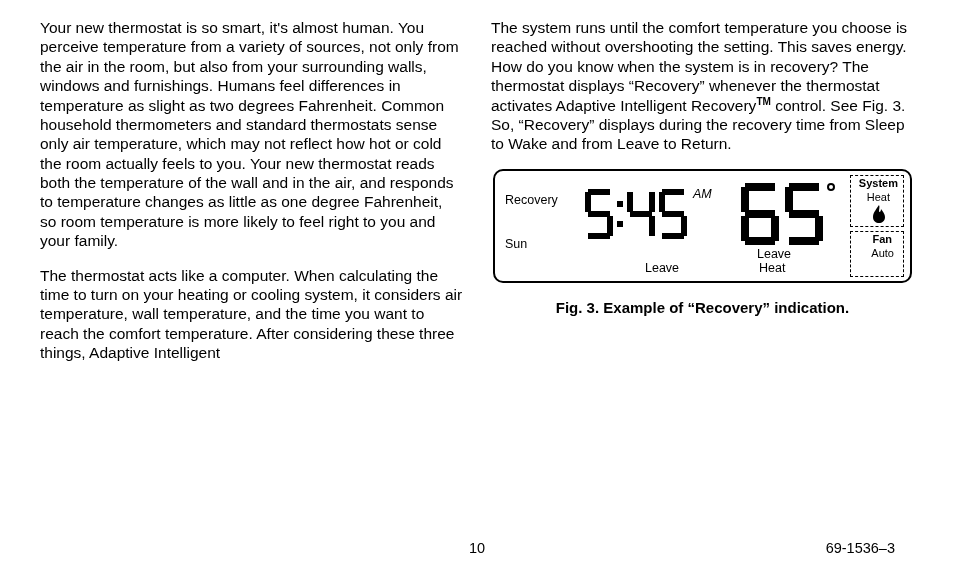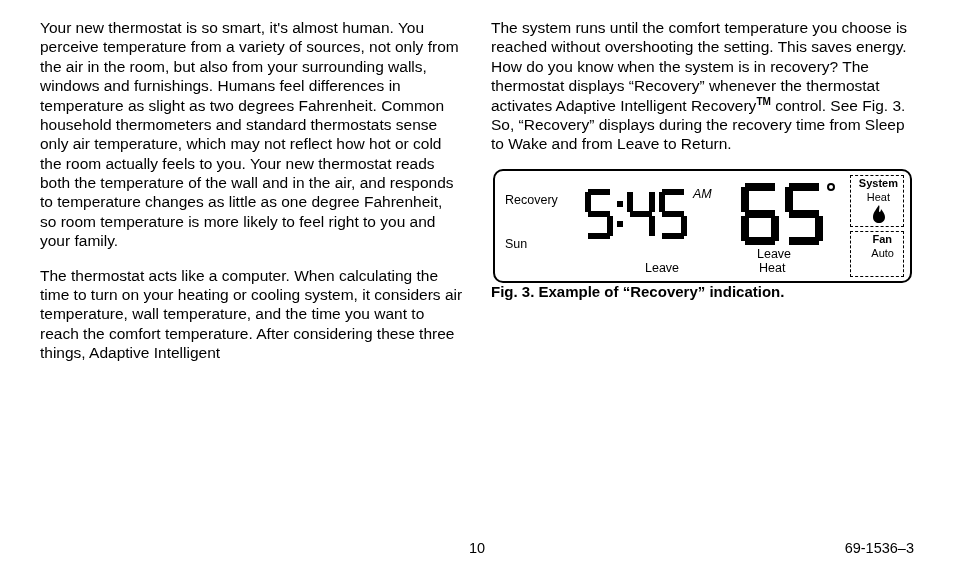--- a/index.html
+++ b/index.html
@@ -35,34 +35,34 @@
   }
   .footer {
     position: absolute;
     bottom: 10px;
     left: 0;
     width: 100%;
     font-size: 14.5px;
     display: flex;
   }
   .footer .pg { position:absolute; left: 50%; transform: translateX(-50%); }
-  .footer .doc { margin-left: auto; padding-right: 40px; }
+  .footer .doc { margin-left: auto; padding-right: 59px; }
 
   
   .figwrap { margin-top: 4px; }
   .lcd {
     border: 2px solid #000;
     border-radius: 10px;
     height: 114px;
     position: relative;
     margin: 0 2px;
     font-family: Arial, Helvetica, sans-serif;
   }
   .code { text-align: right; font-size: 10px; margin: 3px 4px 4px 0; }
-  .caption { font-weight: bold; font-size: 15px; margin-top: 0;}
+  .caption { text-align: center; font-weight: bold; font-size: 15px; margin-top: 16px;}
   .lbl { position: absolute; font-size: 12.5px; }
   .smlbl { font-size: 11px; }
   .bold { font-weight: bold; }
 
   
   .digit { position:absolute; width:28px; height:50px; }
   .digit .seg { position:absolute; background:#000; }
   .seg.a { top:0; left:3px; width:22px; height:6px; }
   .seg.b { top:3px; right:0; width:6px; height:20px; }
   .seg.c { bottom:3px; right:0; width:6px; height:20px; }

